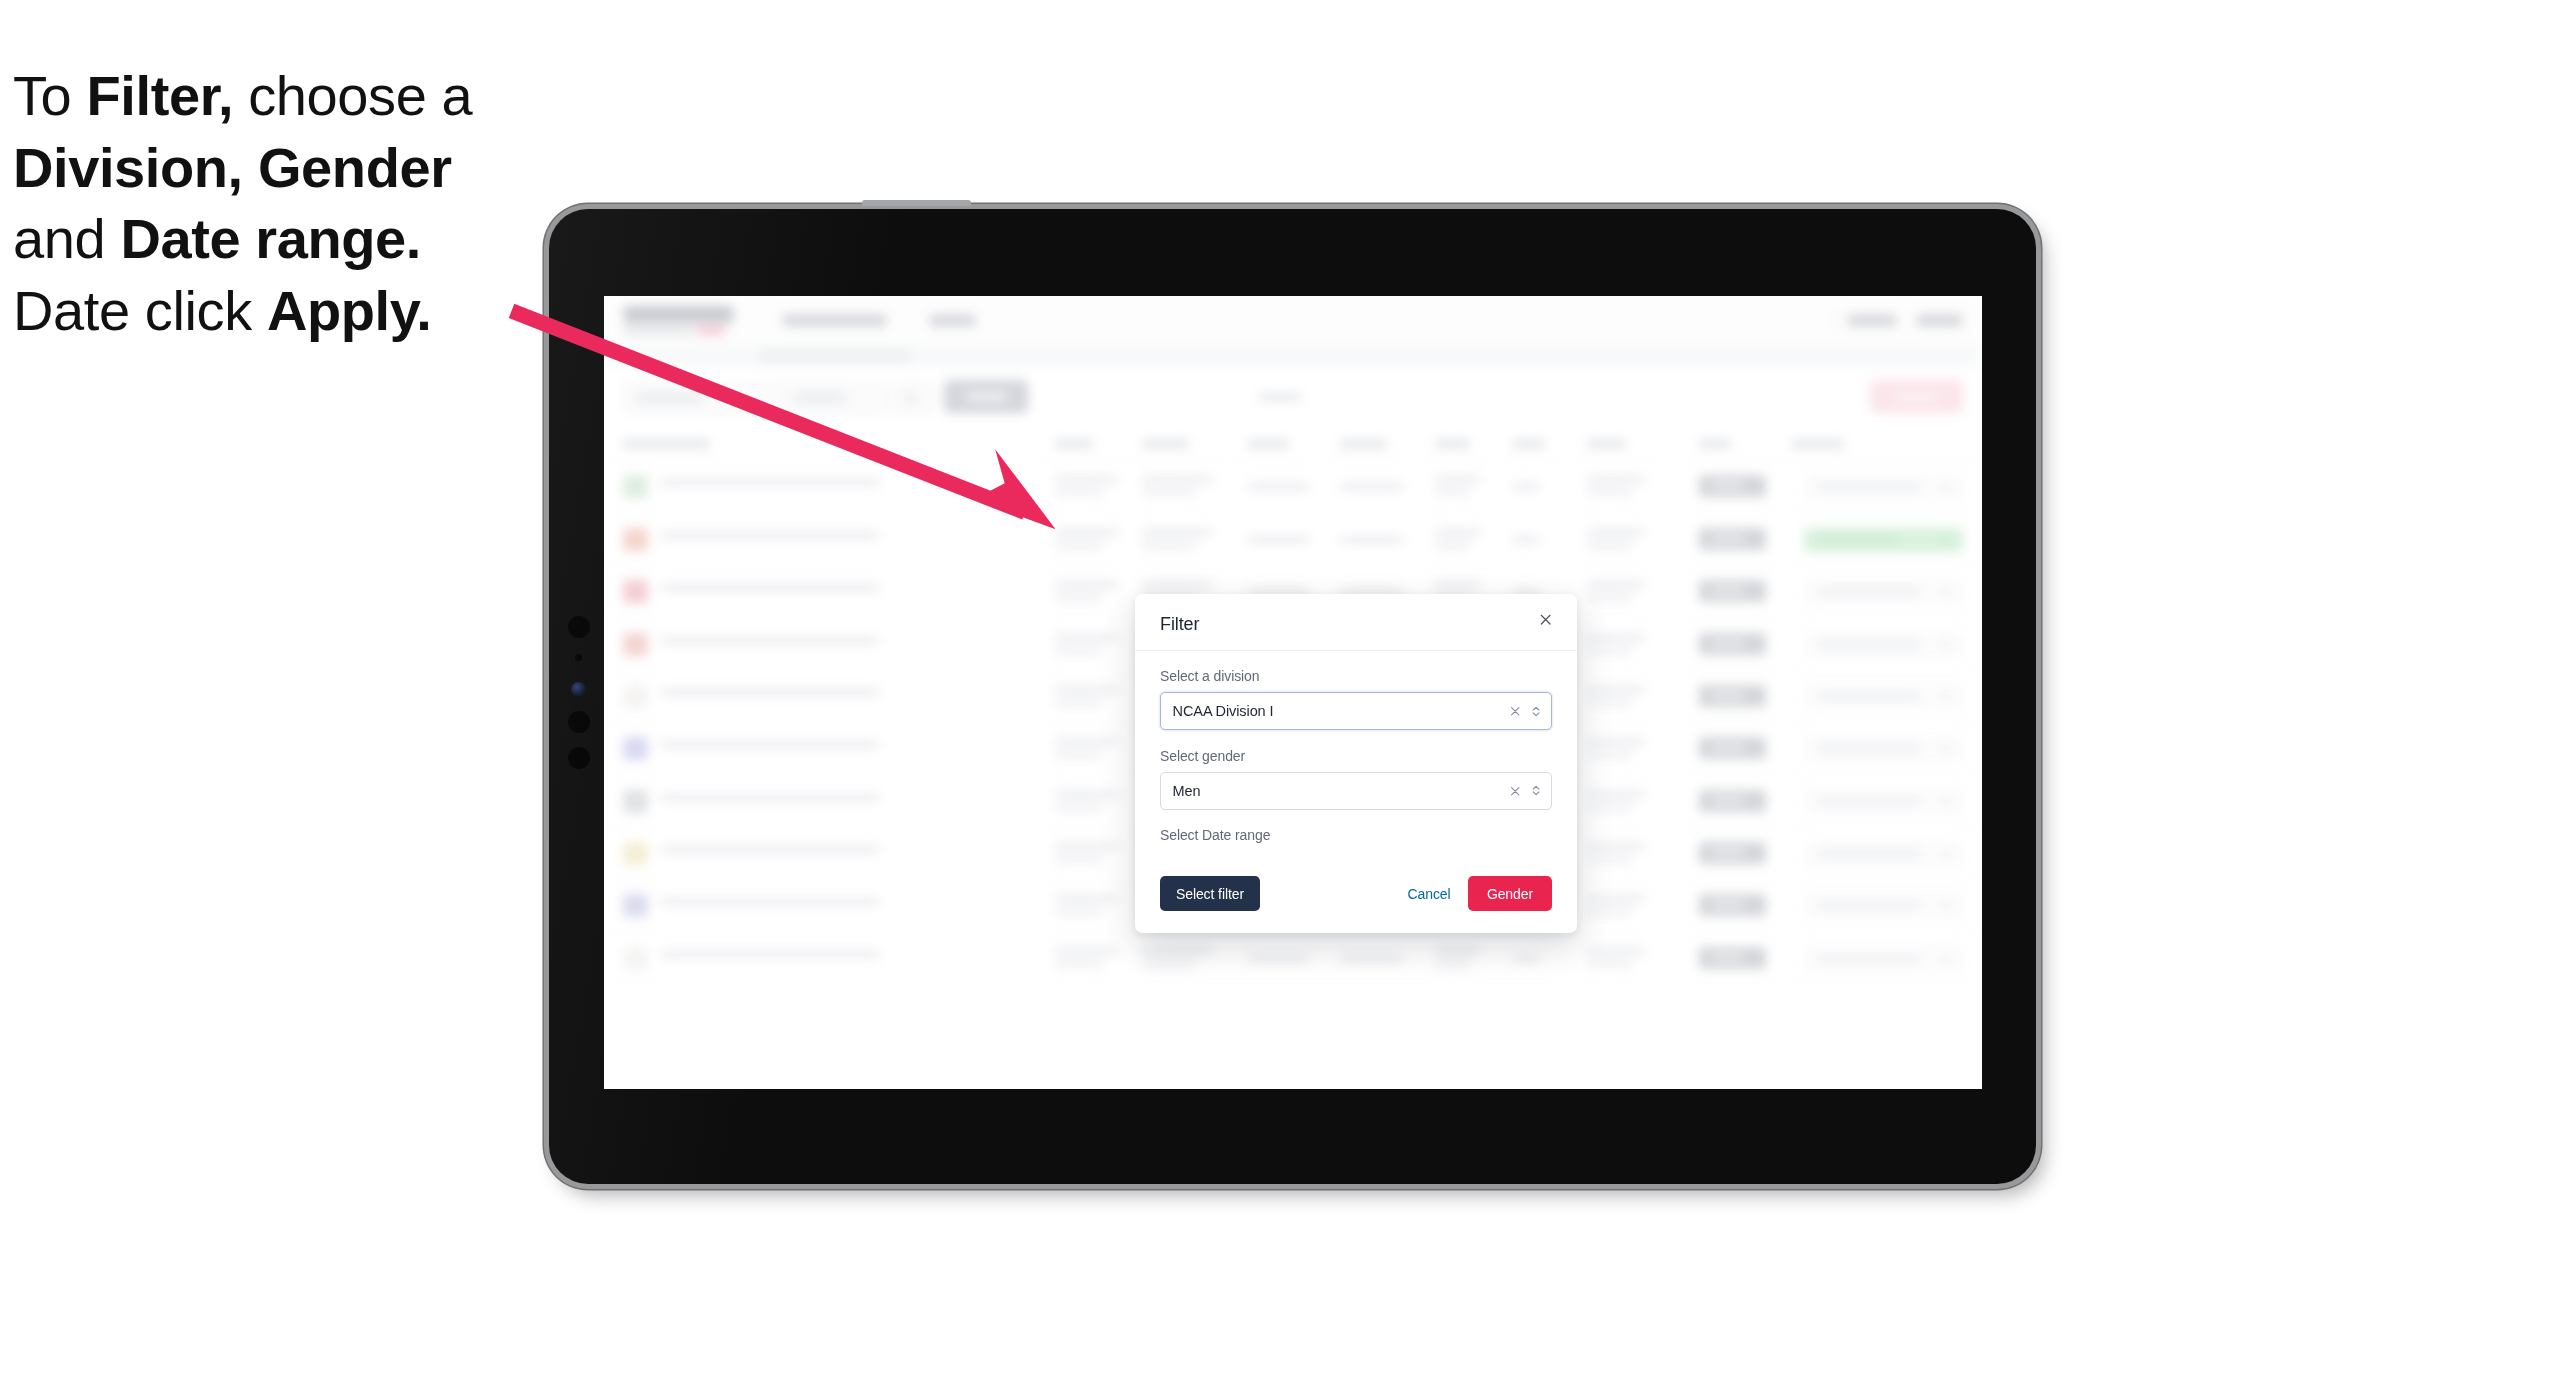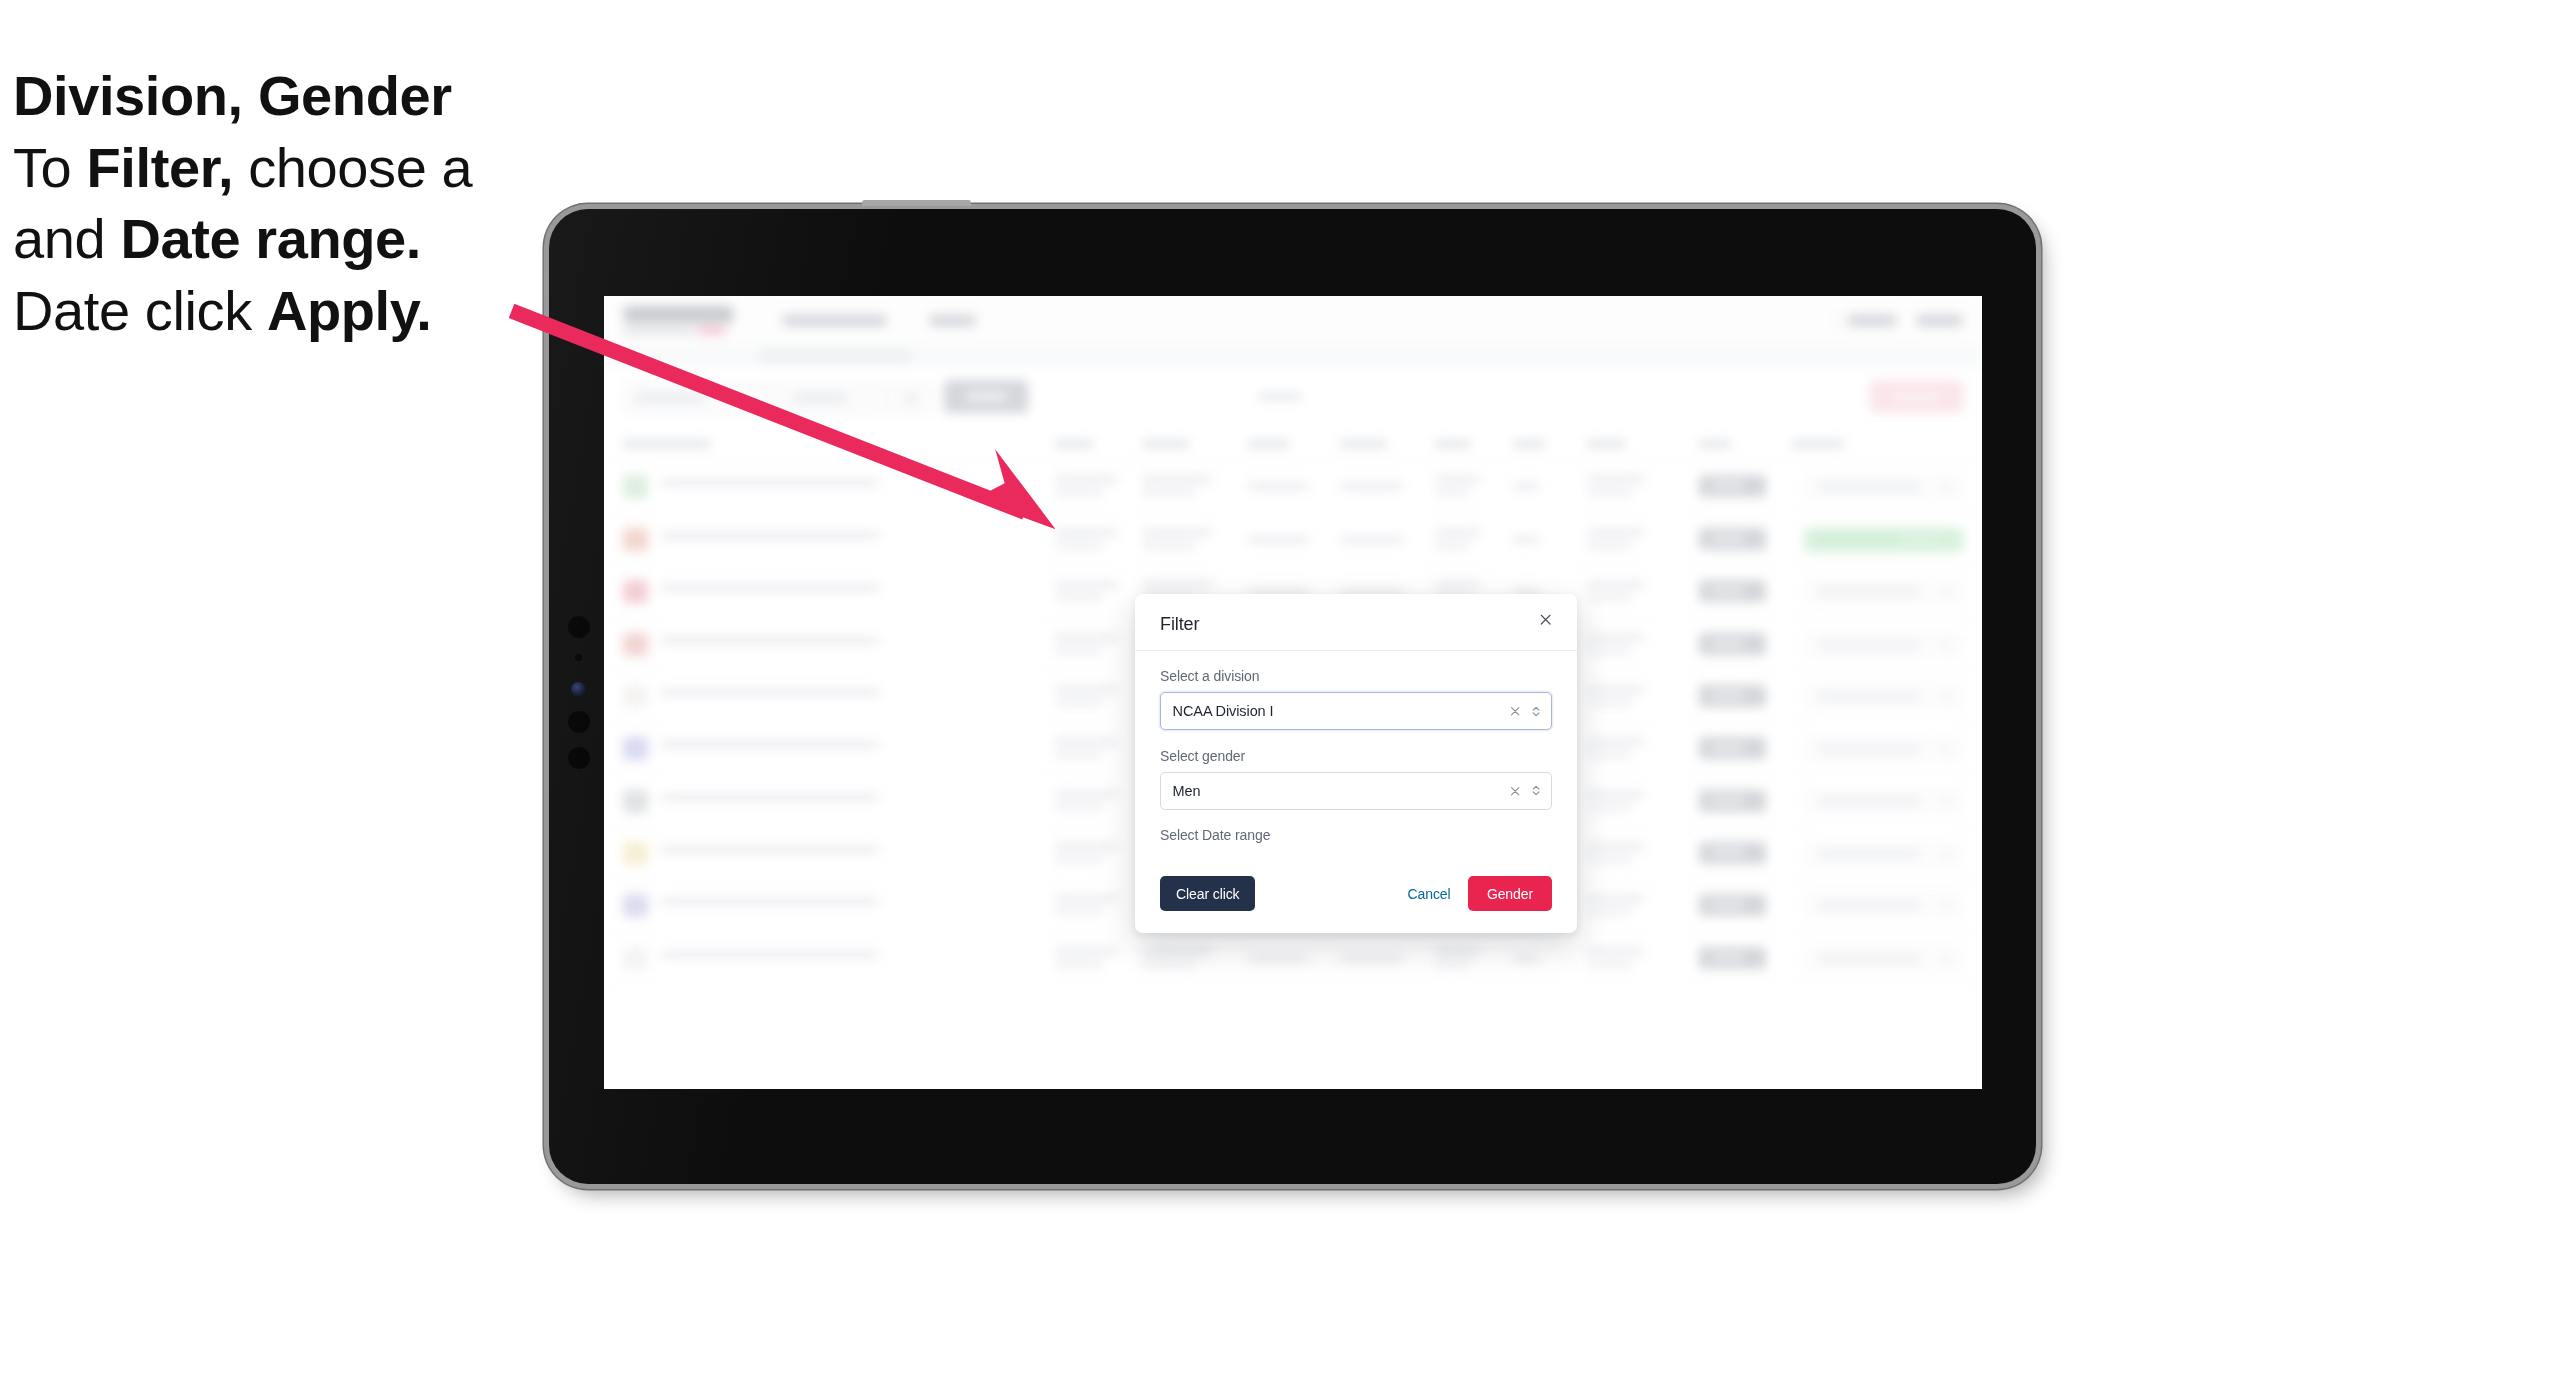--- a/index.html
+++ b/index.html
@@ -439,24 +439,24 @@
     background: #e9254f;
     color: #ffffff;
     padding: 9.5px 19px;
   }
 </style>
 </head>
 <body>
 
 <div class="caption">
   <span class="line">
-    <b>Division, Gender</b>
+    <span>To </span><b>Filter,</b><span> choose a</span>
   </span>
   <span class="line">
-    <span>To </span><b>Filter,</b><span> choose a</span>
+    <b>Division, Gender</b>
   </span>
   <span class="line">
     <span>and </span><b>Date range.</b>
   </span>
   <span class="line">
     <span>Date click </span><b>Apply.</b>
   </span>
 </div>
 
 <div class="tablet">
@@ -793,21 +793,21 @@
               </svg>
             </span>
           </span>
         </div>
 
         <div class="field-label second">Select Date range</div>
 
       </div>
 
       <div class="modal-foot">
-        <button class="btn btn-clear">Clear click</button>
+        <button class="btn btn-clear">Select filter</button>
         <span class="foot-spacer"></span>
         <button class="btn btn-cancel">Cancel</button>
         <button class="btn btn-apply">Gender</button>
       </div>
 
     </div>
   </div>
 </div>
 
 <svg class="annotation-arrow" viewBox="0 0 880 400" fill="none">

